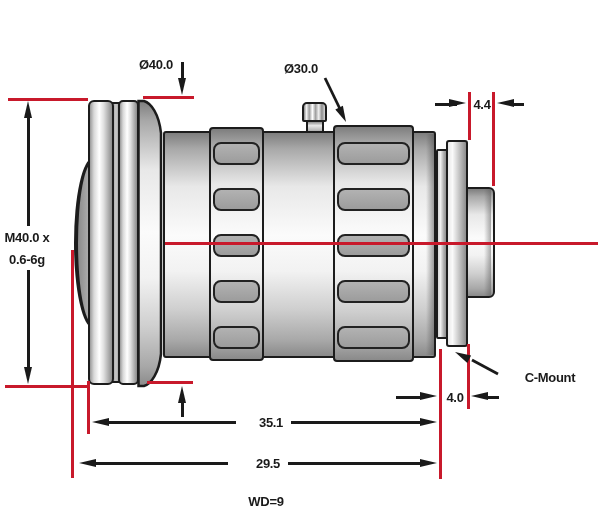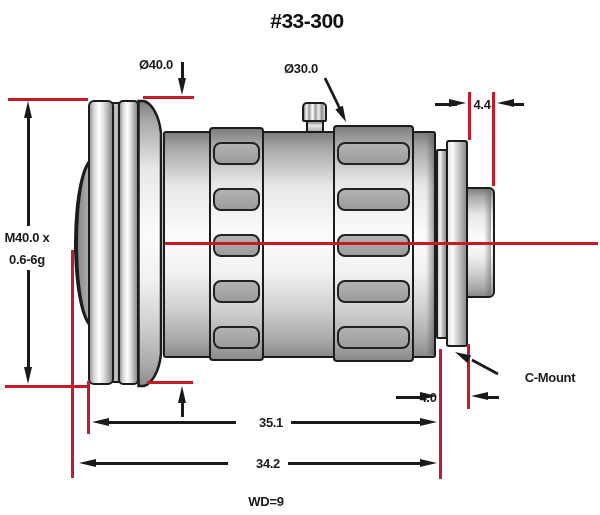--- a/index.html
+++ b/index.html
@@ -29,21 +29,20 @@
   .disc{background:linear-gradient(90deg,#9a9a9a 0%,#d8d8d8 18%,#ffffff 42%,#e0e0e0 62%,#aaaaaa 86%,#8a8a8a 100%);}
   .pad{position:absolute;left:2px;right:2px;height:23px;border:2px solid #222;border-radius:8px;
        background:linear-gradient(180deg,#b2b2b2,#9c9c9c);}
   svg.part{border:none;overflow:visible;z-index:12;}
 </style>
 </head>
 <body>
 
 <div id="canvas">
 
-  <div class="title" style="left:307px;top:21px">#33-300</div>
 
   <div class="abs" style="left:74px;top:158px;width:38px;height:170px;border:4px solid #1c1c1c;border-radius:50%;
               background:linear-gradient(90deg,#8a8a8a,#c4c4c4 60%,#e2e2e2);z-index:5;"></div>
 
   <div class="abs" style="left:111px;top:102px;width:10px;height:281px;z-index:6;
               border-top:2.5px solid #1c1c1c;border-bottom:2.5px solid #1c1c1c;
               background:linear-gradient(90deg,#8a8a8a,#c8c8c8 50%,#808080);"></div>
 
   <div class="part disc" style="left:88px;top:100px;width:26px;height:285px;border-radius:6px;z-index:7;"></div>
 
@@ -134,37 +133,37 @@
   </svg>
 
   <div class="bl h" style="left:435px;top:103px;width:22px;"></div>
   <div class="ah r" style="left:449px;top:98.5px;"></div>
   <div class="lbl" style="left:482px;top:104px">4.4</div>
   <div class="ah l" style="left:497px;top:98.5px;"></div>
   <div class="bl h" style="left:512px;top:103px;width:12px;"></div>
 
   <div class="bl h" style="left:396px;top:396px;width:28px;"></div>
   <div class="ah r" style="left:420px;top:391.5px;"></div>
-  <div class="lbl" style="left:428px;top:397px">4.0</div>
+  <div class="lbl" style="left:455px;top:397px">4.0</div>
   <div class="ah l" style="left:471px;top:391.5px;"></div>
   <div class="bl h" style="left:486px;top:396px;width:13px;"></div>
 
   <div class="lbl" style="left:550px;top:377px">C-Mount</div>
   <svg class="abs" style="left:450px;top:346px;z-index:50;" width="52" height="34" viewBox="0 0 52 34">
     <line x1="48" y1="28" x2="22" y2="14" stroke="#1a1a1a" stroke-width="2.8"></line>
     <polygon points="5,6 21.1,9.6 17.3,17" fill="#1a1a1a"></polygon>
   </svg>
 
   <div class="ah l" style="left:92px;top:417.5px;"></div>
   <div class="bl h" style="left:108px;top:421px;width:128px;"></div>
   <div class="lbl" style="left:271px;top:422px">35.1</div>
   <div class="bl h" style="left:291px;top:421px;width:132px;"></div>
   <div class="ah r" style="left:420px;top:417.5px;"></div>
 
   <div class="ah l" style="left:79px;top:458.5px;"></div>
   <div class="bl h" style="left:95px;top:462px;width:133px;"></div>
-  <div class="lbl" style="left:268px;top:463px">34.2</div>
+  <div class="lbl" style="left:268px;top:463px">29.5</div>
   <div class="bl h" style="left:288px;top:462px;width:135px;"></div>
   <div class="ah r" style="left:420px;top:458.5px;"></div>
 
   <div class="lbl" style="left:266px;top:501px">WD=9</div>
 
 </div>
 
 </body></html>

